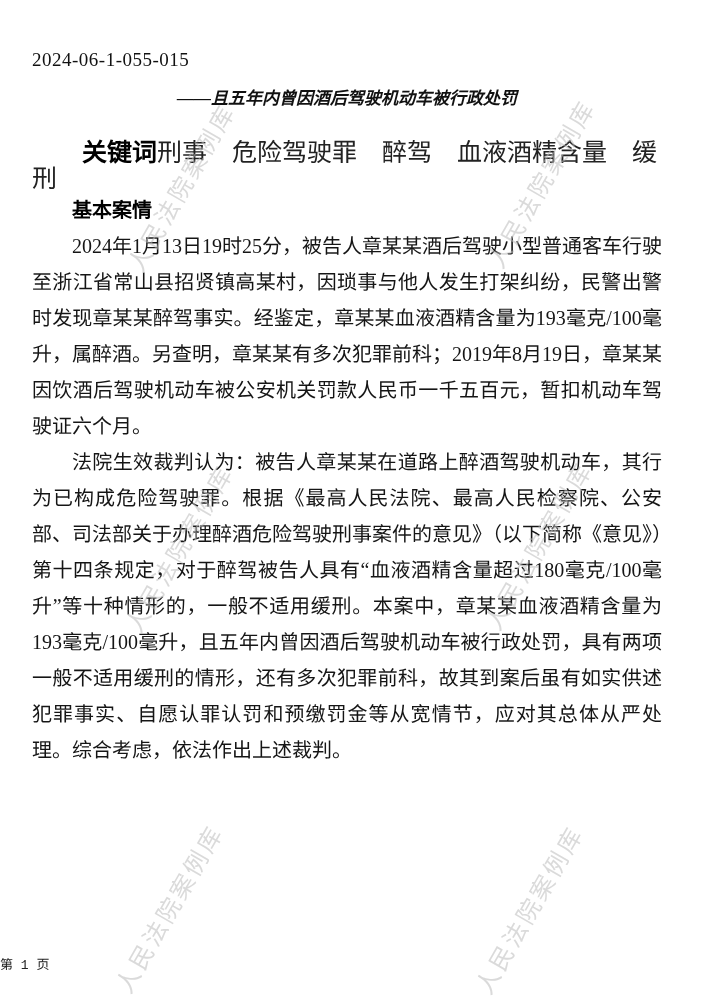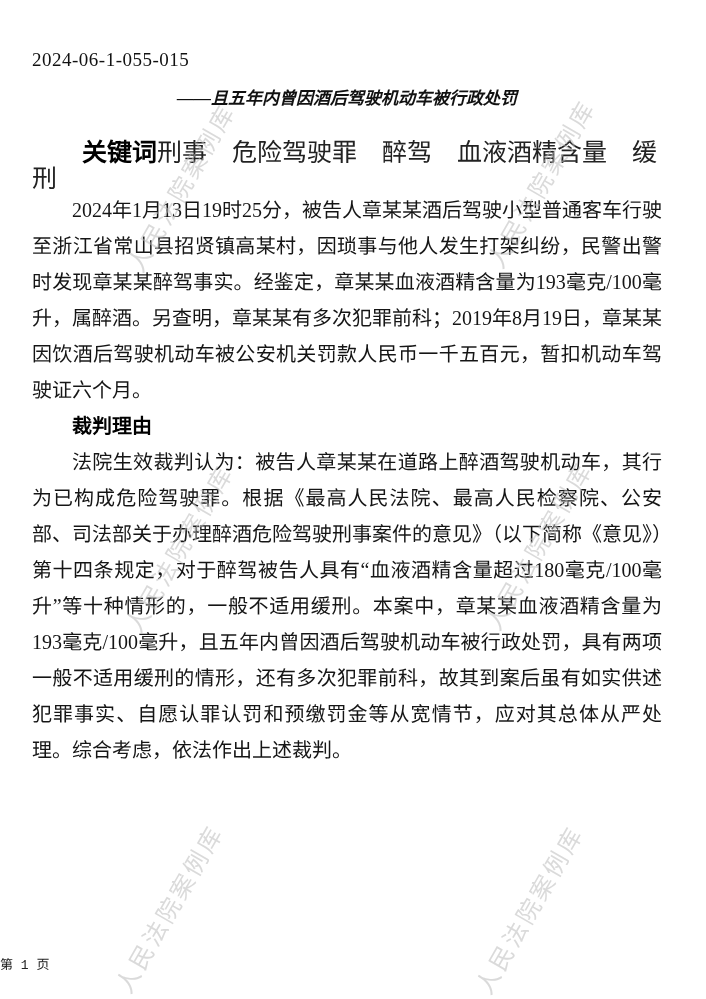--- a/index.html
+++ b/index.html
@@ -119,25 +119,25 @@
   <div class="content">
 
     <div class="doc-number">2024-06-1-055-015</div>
 
 
     <div class="subtitle">——且五年内曾因酒后驾驶机动车被行政处罚</div>
 
     <div class="keywords"><span class="kw-label">关键词</span><span class="kw-items">刑事　危险驾驶罪　醉驾　血液酒精含量　缓刑</span></div>
 
     <div class="section">
+      <div class="sec-heading">基本案情</div>
       <p class="body-para">2024年1月13日19时25分，被告人章某某酒后驾驶小型普通客车行驶至浙江省常山县招贤镇高某村，因琐事与他人发生打架纠纷，民警出警时发现章某某醉驾事实。经鉴定，章某某血液酒精含量为193毫克/100毫升，属醉酒。另查明，章某某有多次犯罪前科；2019年8月19日，章某某因饮酒后驾驶机动车被公安机关罚款人民币一千五百元，暂扣机动车驾驶证六个月。</p>
     </div>
 
     <div class="section">
-      <div class="sec-heading">裁判理由</div>
       <p class="body-para">法院生效裁判认为：被告人章某某在道路上醉酒驾驶机动车，其行为已构成危险驾驶罪。根据《最高人民法院、最高人民检察院、公安部、司法部关于办理醉酒危险驾驶刑事案件的意见》（以下简称《意见》）第十四条规定，对于醉驾被告人具有“血液酒精含量超过180毫克/100毫升”等十种情形的，一般不适用缓刑。本案中，章某某血液酒精含量为193毫克/100毫升，且五年内曾因酒后驾驶机动车被行政处罚，具有两项一般不适用缓刑的情形，还有多次犯罪前科，故其到案后虽有如实供述犯罪事实、自愿认罪认罚和预缴罚金等从宽情节，应对其总体从严处理。综合考虑，依法作出上述裁判。</p>
     </div>
 
   </div>
 
   <div class="footer"><span>第 1 页</span></div>
 
 </div>
 
 </body></html>

